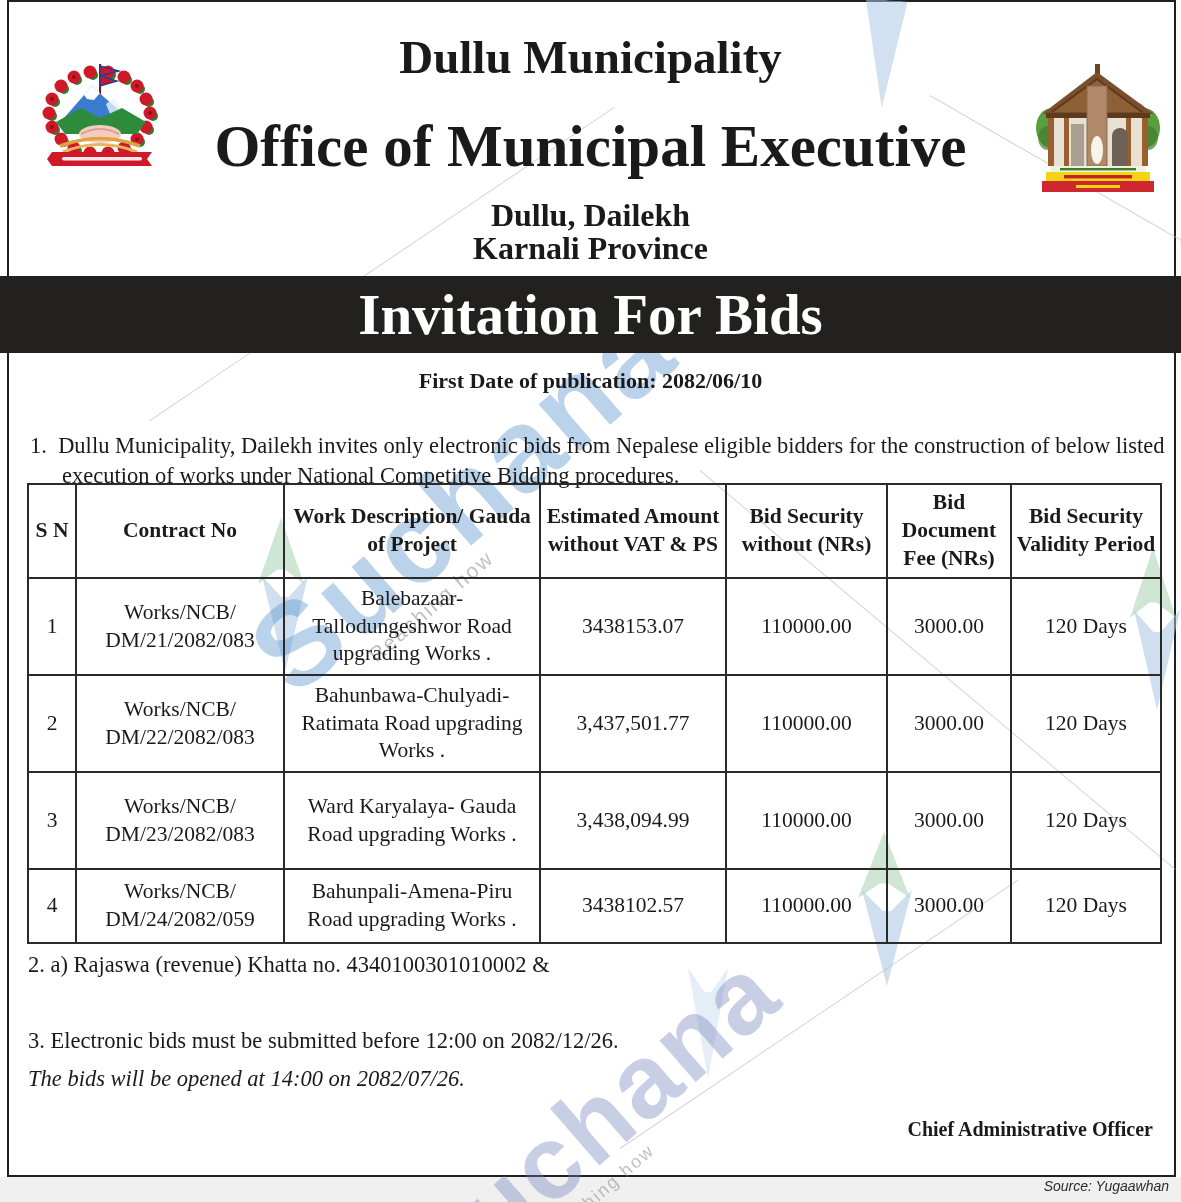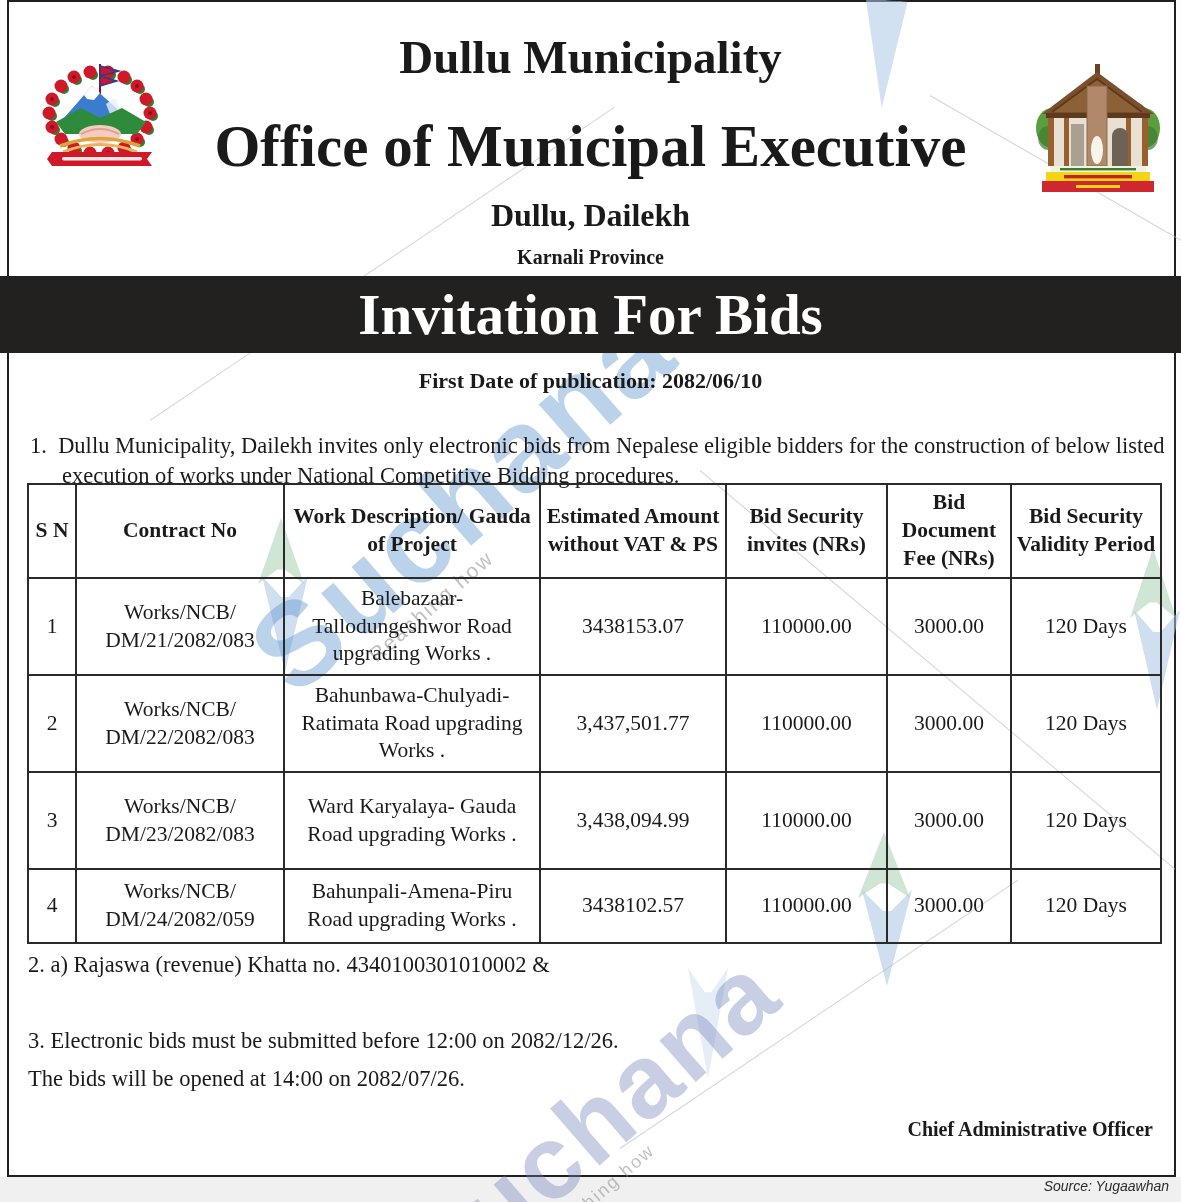--- a/index.html
+++ b/index.html
@@ -38,21 +38,21 @@
   .wm-tag2{left:548px;top:1228px;transform:rotate(-41deg);font-size:18px;}
   
   .doc-border{position:absolute;left:7px;top:0;width:1165px;height:1173px;border:2px solid #1f1f1f;z-index:0;background:#fff;}
   .bottom-strip{position:absolute;left:0;top:1177px;width:1181px;height:25px;background:#f0f0f0;z-index:0;}
   .content{position:absolute;inset:0;z-index:2;}
   
   .h-center{position:absolute;left:0;width:1181px;text-align:center;font-weight:bold;}
   .muni{top:30px;font-size:47px;}
   .office{top:112px;font-size:59px;}
   .addr{top:197px;font-size:32px;}
-  .prov{top:246px;font-size:20px;}
+  .prov{top:230px;font-size:32px;}
   .logo{position:absolute;}
   .logo-left{left:36px;top:58px;width:132px;height:114px;}
   .logo-right{left:1034px;top:62px;width:128px;height:130px;}
   
   .band{position:absolute;left:0;top:276px;width:1181px;height:77px;background:#232020;}
   .band-title{width:100%;text-align:center;color:#fff;font-weight:bold;font-size:57px;line-height:77px;
     font-family:"Liberation Serif",serif;}
   .pubdate{position:absolute;left:0;top:368px;width:1181px;text-align:center;font-weight:bold;font-size:22px;}
   .intro{position:absolute;left:30px;top:408px;width:1128px;font-size:22.5px;line-height:1.36;
     padding-left:32px;text-indent:-32px;}
@@ -61,21 +61,21 @@
   table.bids th,table.bids td{border:2px solid #2a2a2a;text-align:center;vertical-align:middle;
     padding:2px 4px;font-size:21.5px;line-height:1.3;background:transparent;overflow:hidden;}
   table.bids th{font-weight:bold;height:88px;}
   tr.r-tall td{height:91px;}
   tr.r-short td{height:68px;}
   
   .note{position:absolute;font-size:22.5px;}
   .note2a{left:28px;top:952px;}
   .note2b{left:62px;top:990px;}
   .note3{left:28px;top:1028px;}
-  .opening{left:28px;top:1066px;}
+  .opening{left:28px;top:1066px;font-style:italic;}
   .signature{position:absolute;right:28px;top:1118px;font-size:20px;font-weight:bold;}
   .source{position:absolute;right:12px;top:1178px;font-family:"Liberation Sans",sans-serif;
     font-style:italic;font-size:14px;color:#2b2b2b;}
 </style>
 </head>
 <body>
 
 <div class="doc-border"></div>
 <div class="bottom-strip"></div>
 
@@ -240,21 +240,21 @@
       <col style="width:161px">
         <col style="width:124px">
         <col style="width:150px">
     </colgroup>
     <tbody>
         <tr>
       <th>S N</th>
       <th>Contract No</th>
       <th>Work Description/ Gauda of Project</th>
       <th>Estimated Amount without VAT &amp; PS</th>
-      <th>Bid Security invites (NRs)</th>
+      <th>Bid Security without (NRs)</th>
       <th>Bid Document Fee (NRs)</th>
       <th>Bid Security Validity Period</th>
     </tr>
     <tr class="r-tall">
       <td>1</td>
       <td>Works/NCB/ DM/21/2082/083</td>
       <td>Balebazaar- Tallodungeshwor Road upgrading Works .</td>
       <td>3438153.07</td>
       <td>110000.00</td>
       <td>3000.00</td>

